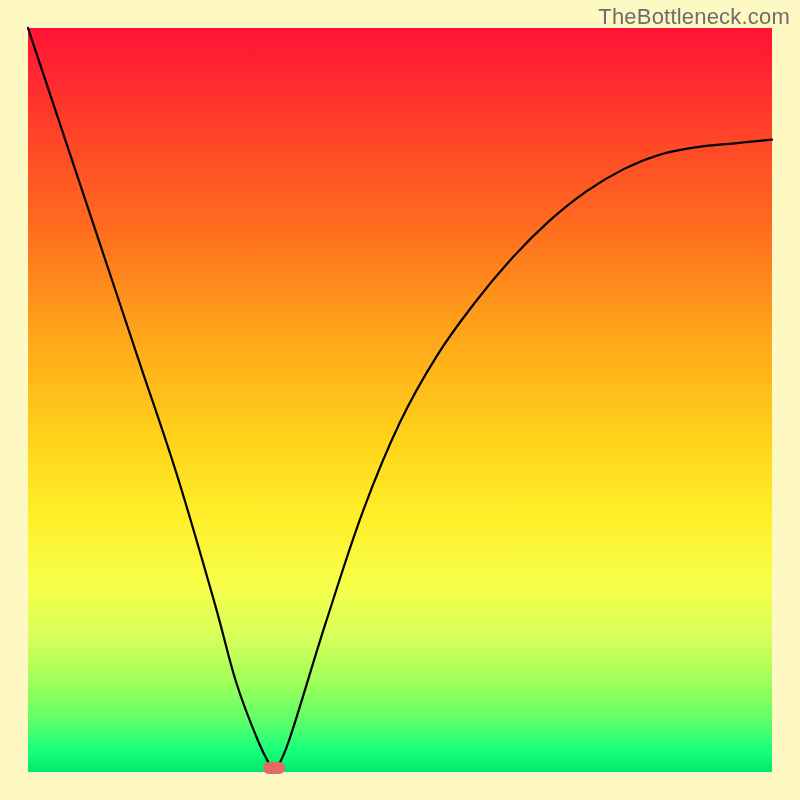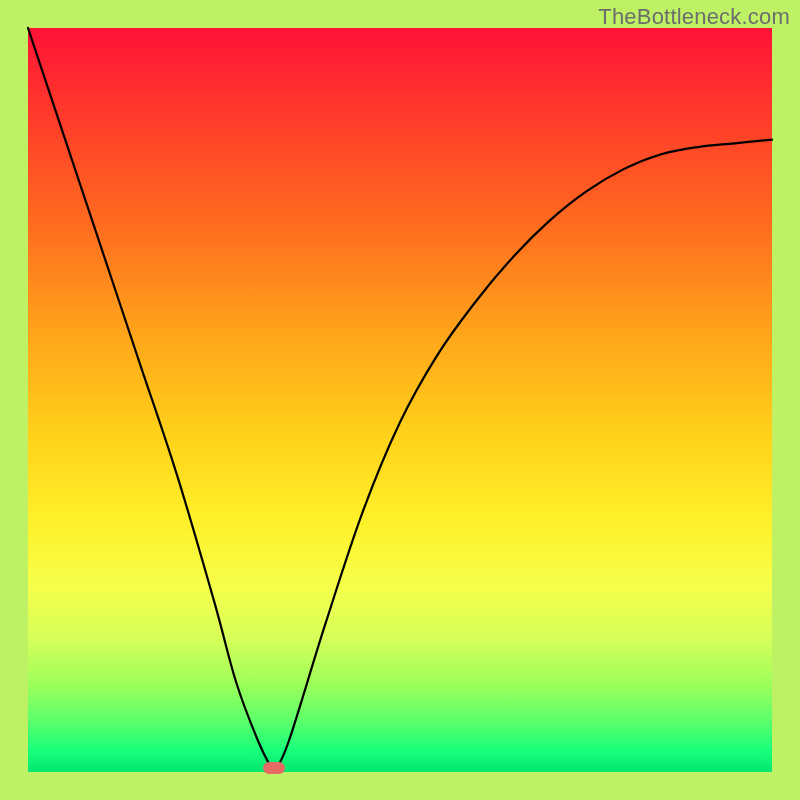--- a/index.html
+++ b/index.html
@@ -8,21 +8,21 @@
     width: 800px;
     height: 800px;
     overflow: hidden;
     background: #000;
     font-family: Arial, Helvetica, sans-serif;
   }
   .frame {
     position: relative;
     width: 800px;
     height: 800px;
-    background: #bef264;
+    background: #fef9c3;
   }
   .plot-area {
     position: absolute;
     left: 28px;
     top: 28px;
     width: 744px;
     height: 744px;
     background: linear-gradient(to bottom,
       #ff1237 0%,
       #ff3b2a 12%,

